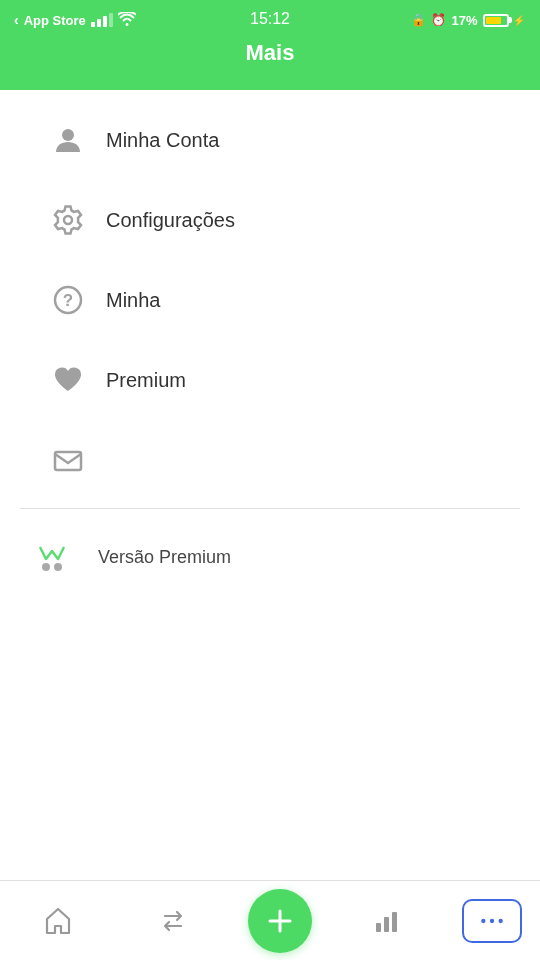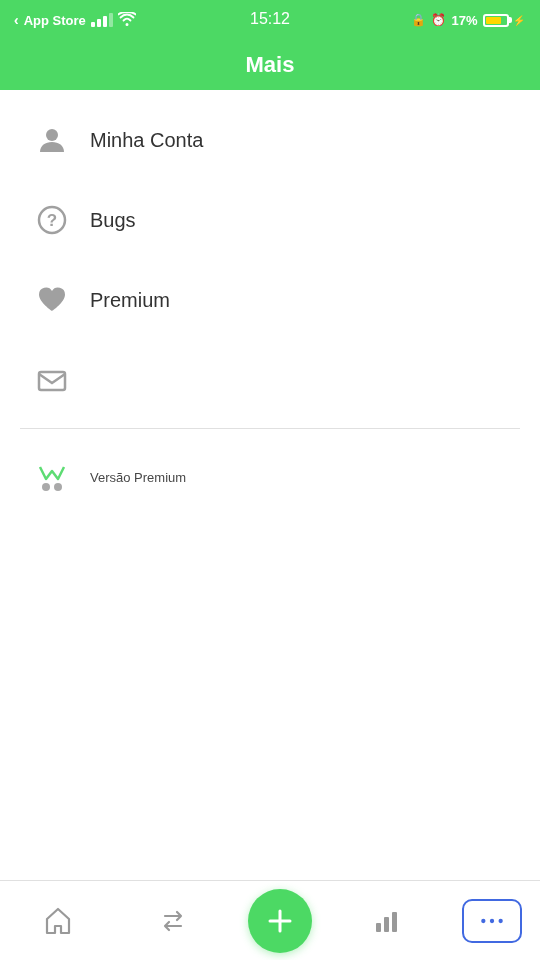--- a/index.html
+++ b/index.html
@@ -96,39 +96,38 @@
     .bolt {
       font-size: 10px;
       color: white;
     }
 
     
     .header {
       background: #4cd964;
       height: 50px;
       display: flex;
-      align-items: center;
       justify-content: center;
     }
     .header-title {
       color: white;
       font-size: 22px;
       font-weight: 600;
     }
 
     
     .menu-list {
       background: #fff;
       padding: 10px 0;
     }
 
     .menu-item {
       display: flex;
       align-items: center;
-      padding: 18px 30px;
+      padding: 18px 46px;
       cursor: pointer;
     }
 
     .menu-icon {
       width: 44px;
       height: 44px;
       display: flex;
       align-items: center;
       justify-content: center;
       flex-shrink: 0;
@@ -155,23 +154,23 @@
     }
 
     
     .menu-item-partial {
       display: flex;
       align-items: center;
       padding: 18px 30px;
       opacity: 0.9;
     }
     .menu-label-partial {
-      font-size: 13px;
+      font-size: 18px;
       color: #333;
-      margin-left: 16px;
+      margin-left: 24px;
     }
 
     
     .tab-bar {
       position: absolute;
       bottom: 0;
       left: 0;
       width: 540px;
       height: 80px;
       background: #fff;
@@ -282,30 +281,39 @@
     <div class="menu-icon">
       <svg viewBox="0 0 32 32">
         <circle cx="16" cy="11" r="6"></circle>
         <path d="M4 28c0-6.627 5.373-10 12-10s12 3.373 12 10"></path>
       </svg>
     </div>
     <span class="menu-label">Minha Conta</span>
   </div>
 
 
+  <div class="menu-item">
+    <div class="menu-icon">
+      <svg viewBox="0 0 32 32">
+        <path d="M13.5 2.5l-1 4a10 10 0 00-2.5 1.5l-4-1L3 11l3 3a10 10 0 000 4l-3 3 3 4 4-1a10 10 0 002.5 1.5l1 4h5l1-4A10 10 0 0022 24l4 1 3-4-3-3a10 10 0 000-4l3-3-3-4-4 1a10 10 0 00-2.5-1.5l-1-4h-5z" fill="none" stroke="#a0a0a0" stroke-width="2.5"></path>
+        <circle cx="16" cy="16" r="4" fill="none" stroke="#a0a0a0" stroke-width="2.5"></circle>
+      </svg>
+    </div>
+    <span class="menu-label">Configurações</span>
+  </div>
 
 
   <div class="menu-item">
     <div class="menu-icon">
       <svg viewBox="0 0 32 32">
         <circle cx="16" cy="16" r="13" fill="none" stroke="#a0a0a0" stroke-width="2.5"></circle>
         <text x="16" y="22" text-anchor="middle" font-size="17" fill="#a0a0a0" font-weight="700">?</text>
       </svg>
     </div>
-    <span class="menu-label">Bugs</span>
+    <span class="menu-label">Minha</span>
   </div>
 
   <div class="menu-item">
     <div class="menu-icon">
       <svg viewBox="0 0 32 32">
         <path d="M16 27S3 18.5 3 10.5A7 7 0 0116 7a7 7 0 0113 3.5C29 18.5 16 27 16 27z" fill="#a0a0a0"></path>
       </svg>
     </div>
     <span class="menu-label">Premium</span>
   </div>

